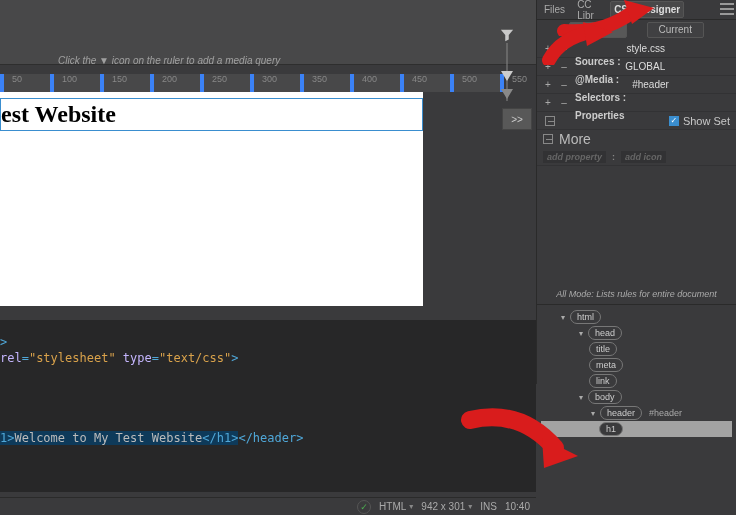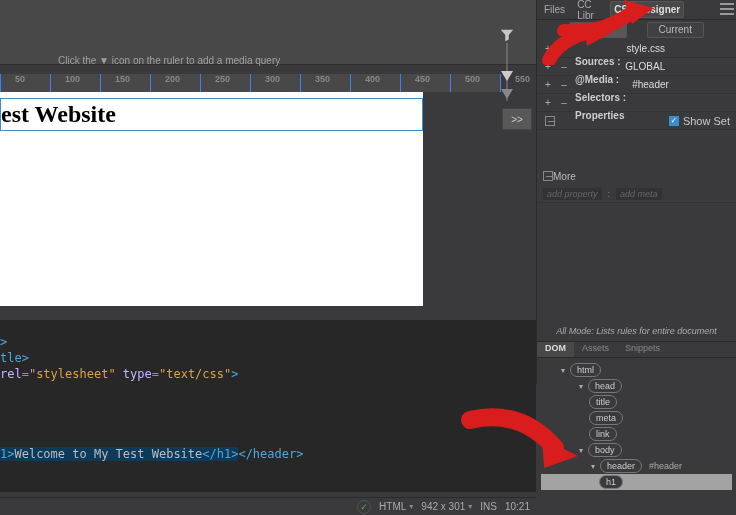--- a/index.html
+++ b/index.html
@@ -35,36 +35,36 @@
     position: absolute;
     right: 22px; top: 28px;
     width: 14px; height: 14px;
     color: #c8c8c8;
   }
   .hint-text {
     position: absolute;
     top: 55px; left: 58px;
     font-size: 10px;
     color: #a0a0a0;
+    font-style: italic;
   }
   .ruler {
     position: absolute;
     top: 74px; left: 0;
     width: 500px; height: 18px;
     background: #484849;
     display: flex;
     font-size: 9px;
     color: #888;
   }
   .ruler-tick {
     flex: 0 0 50px;
-    border-left: 1px solid #3b82f6;
-    padding-left: 14px;
+    border-left: 4px solid #3b82f6;
+    padding-left: 8px;
     line-height: 10px;
-    font-weight: bold;
   }
   .scrub-marker {
     position: absolute;
     left: 498px; top: 43px;
     width: 18px; height: 58px;
     pointer-events: none;
   }
   .canvas {
     position: absolute;
     top: 92px; left: 0;
@@ -220,35 +220,36 @@
     align-items: center;
     padding: 0 6px;
     gap: 4px;
     border-bottom: 1px solid #323234;
   }
   .chk { width: 10px; height: 10px; background: #3a8ecf; display: inline-flex; align-items: center; justify-content: center; color: #fff; font-size: 8px; }
   .more-row {
     height: 18px;
     display: flex;
     align-items: center;
-    padding: 0 6px;
-    font-size: 10px;
+    gap: 6px;
+    padding: 0 6px;
+    font-size: 14px;
     color: #bbb;
-    margin-top: 37px;
   }
   .boxicon { width: 10px; height: 10px; border: 1px solid #888; position: relative; }
   .boxicon::before { content: ""; position: absolute; left: 2px; top: 4px; width: 6px; height: 1px; background: #888; }
   .add-row {
     height: 18px;
     display: flex;
     align-items: center;
     padding: 0 6px;
     gap: 6px;
     font-size: 9px;
     border-bottom: 1px solid #323234;
+    font-weight: bold;
   }
   .add-row .ph { font-style: italic; color: #666; background: #323234; padding: 1px 4px; }
   .empty-area { height: 118px; }
   .mode-lbl {
     text-align: center;
     font-size: 9px;
     color: #aaa;
     padding: 5px 0;
     border-bottom: 1px solid #2a2a2a;
     font-style: italic;
@@ -324,21 +325,20 @@
       <span class="canvas-h1-text">est Website</span>
     </div>
   </div>
 
   <div class="collapse-btn">
     <span>&gt;&gt;</span>
   </div>
 
   <div class="code-pane">
     <div class="code-line"><span class="tag">&gt;</span></div>
-    <div class="code-line"><span class="tag">tle&gt;</span></div>
     <div class="code-line"><span class="attr">rel</span><span class="tag">=</span><span class="str">"stylesheet"</span> <span class="attr">type</span><span class="tag">=</span><span class="str">"text/css"</span><span class="tag">&gt;</span></div>
     <div class="code-line">&nbsp;</div>
     <div class="code-line">&nbsp;</div>
     <div class="code-line">&nbsp;</div>
     <div class="code-line">&nbsp;</div>
     <div class="code-line"><span class="line-hl"><span class="tag">1&gt;</span><span class="txt">Welcome to My Test Website</span><span class="tag">&lt;/h1&gt;</span></span><span class="tag">&lt;/header&gt;</span></div>
   </div>
 
   <div class="status-bar">
     <span class="check">✓</span>
@@ -347,21 +347,21 @@
         <span class="chev">▾</span>
       </span>
     <span class="status-item">
         <span>942 x 301</span>
         <span class="chev">▾</span>
       </span>
     <span class="status-item">
         <span>INS</span>
       </span>
     <span class="status-item">
-        <span>10:21</span>
+        <span>10:40</span>
       </span>
   </div>
 </div>
 
 <div class="right-panel">
   <div class="tabs-row">
     <span class="tab">Files</span>
     <span class="tab cut">CC Libr</span>
     <span class="tab active">CSS Designer</span>
     <span class="hamburger">
@@ -402,30 +402,25 @@
     <span class="chk">✓</span>
     <span>Show Set</span>
   </div>
   <div class="more-row">
     <span class="boxicon"></span>
     <span>More</span>
   </div>
   <div class="add-row">
     <span class="ph">add property</span>
     <span style="color:#888">:</span>
-    <span class="ph">add meta</span>
+    <span class="ph">add icon</span>
   </div>
   <div class="empty-area"></div>
   <div class="mode-lbl">All Mode: Lists rules for entire document</div>
 
-  <div class="dom-tabs">
-    <span class="dom-tab active">DOM</span>
-    <span class="dom-tab">Assets</span>
-    <span class="dom-tab">Snippets</span>
-  </div>
   <div class="dom-tree">
     <div class="dom-line ind1">
       <span class="dom-toggle">▾</span>
       <span class="dom-tag">html</span>
     </div>
     <div class="dom-line ind2">
       <span class="dom-toggle">▾</span>
       <span class="dom-tag">head</span>
     </div>
     <div class="dom-line ind3">

